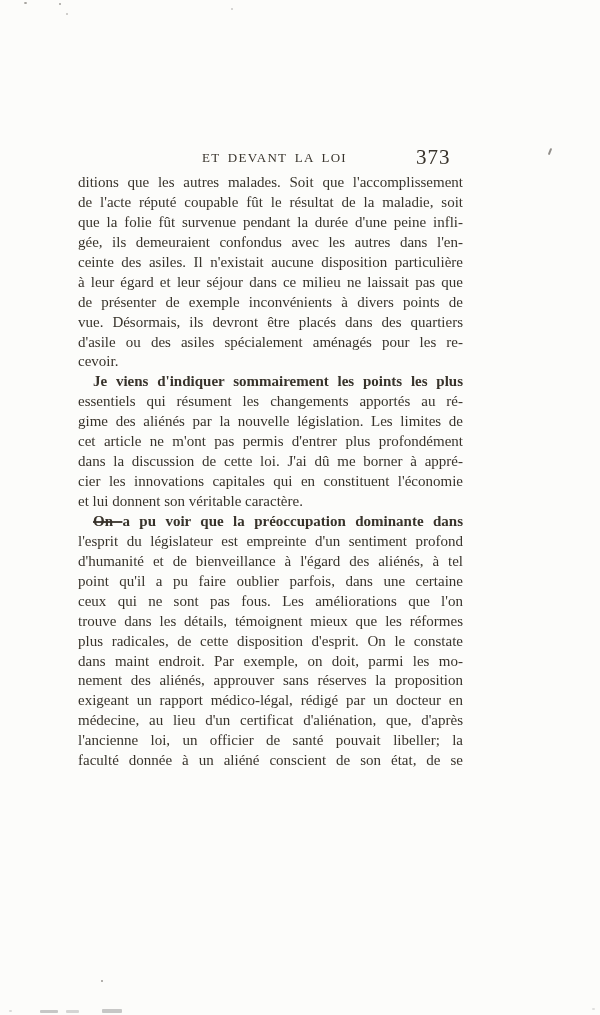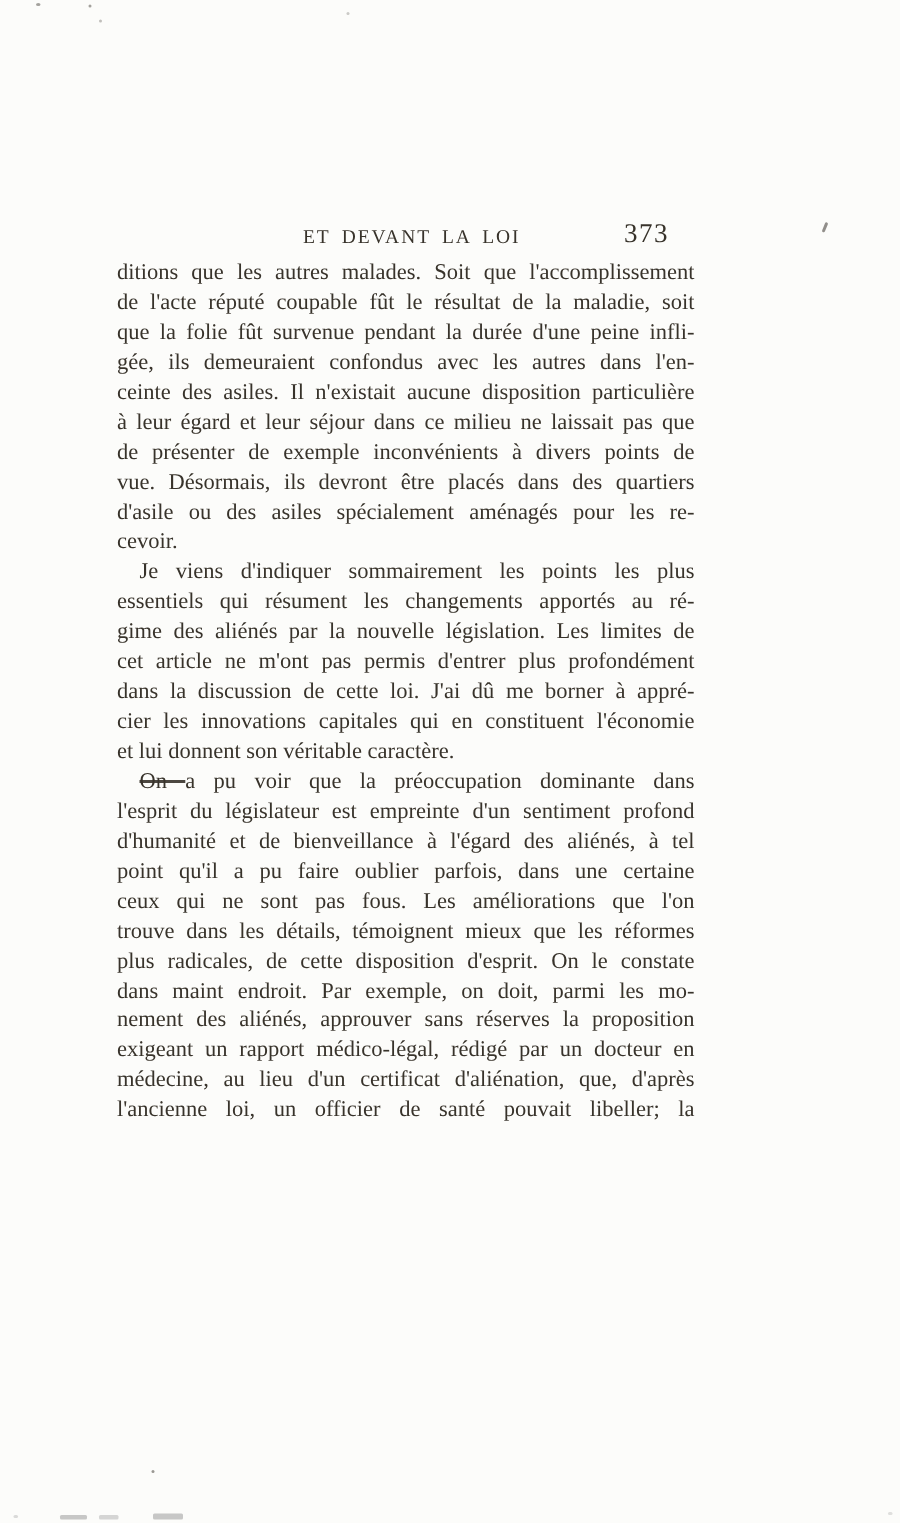--- a/index.html
+++ b/index.html
@@ -17,41 +17,41 @@
     color:var(--ink);
   }
   
   .running-head-title{
     position:absolute;top:150px;left:202px;
     font-size:13px;letter-spacing:1.3px;word-spacing:3px;
     color:var(--ink);white-space:nowrap;
   }
   .folio{
     position:absolute;top:145px;left:416px;
-    font-size:18px;letter-spacing:1px;color:var(--ink);
+    font-size:21px;letter-spacing:1px;color:var(--ink);
   }
   
   .text-block{
     position:absolute;top:173px;left:78px;width:385px;
   }
   .line{
     height:19.95px;line-height:19.95px;
     font-size:15px;
     text-align:justify;
     -moz-text-align-last:justify;
     text-align-last:justify;
     white-space:normal;
     color:var(--ink);
   }
   .line.end{
     text-align:right;
     -moz-text-align-last:left;
     text-align-last:left;
   }
-  .line.indent{text-indent:15px;}
+  .line.indent{text-indent:15px;font-weight:bold;}
   .struck{
     text-decoration:line-through;
     text-decoration-thickness:1.6px;
     text-decoration-color:rgba(56,51,43,0.9);
   }
   
   .speck{position:absolute;background:var(--ink);opacity:.45;border-radius:50%;}
   .bar{position:absolute;background:var(--artifact);opacity:.55;border-radius:1px;}
   .stray-mark{
     position:absolute;top:148px;left:549px;width:1.8px;height:7px;
@@ -90,20 +90,21 @@
   <div class="line">d'humanité et de bienveillance à l'égard des aliénés, à tel</div>
   <div class="line">point qu'il a pu faire oublier parfois, dans une certaine</div>
   <div class="line">ceux qui ne sont pas fous. Les améliorations que l'on</div>
   <div class="line">trouve dans les détails, témoignent mieux que les réformes</div>
   <div class="line">plus radicales, de cette disposition d'esprit. On le constate</div>
   <div class="line">dans maint endroit. Par exemple, on doit, parmi les mo-</div>
   <div class="line">nement des aliénés, approuver sans réserves la proposition</div>
   <div class="line">exigeant un rapport médico-légal, rédigé par un docteur en</div>
   <div class="line">médecine, au lieu d'un certificat d'aliénation, que, d'après</div>
   <div class="line">l'ancienne loi, un officier de santé pouvait libeller; la</div>
+  <div class="line">faculté donnée à un aliéné conscient de son état, de se</div>
 </div>
 
 <div class="speck" style="left:24px;top:2px;width:3px;height:2px;"></div>
 <div class="speck" style="left:59px;top:3px;width:2px;height:2px;"></div>
 <div class="speck" style="left:66px;top:13px;width:2px;height:2px;opacity:.3;"></div>
 <div class="speck" style="left:231px;top:8px;width:2px;height:2px;opacity:.25;"></div>
 <div class="speck" style="left:101px;top:980px;width:2px;height:2px;opacity:.5;"></div>
 
 <div class="bar" style="left:40px;top:1010px;width:18px;height:3px;"></div>
 <div class="bar" style="left:66px;top:1010px;width:13px;height:3px;opacity:.4;"></div>

